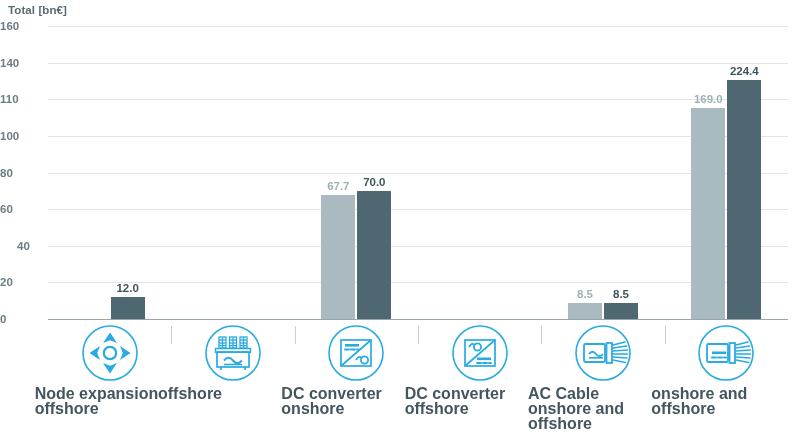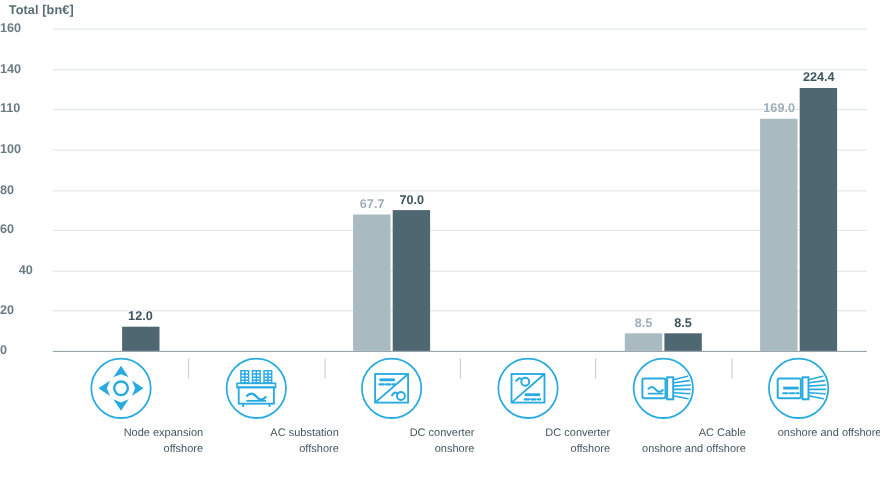--- a/index.html
+++ b/index.html
@@ -128,23 +128,23 @@
     position: absolute;
     left: 48px;
     top: 386px;
     width: 740px;
     height: 50px;
   }
   .cat {
     position: absolute;
     top: 0;
     width: 150px;
-    text-align: right;
-    font-size: 10px;
-    font-weight: 400;
+    text-align: left;
+    font-size: 16px;
+    font-weight: 700;
     line-height: 15px;
     color: #44555e;
   }
 </style>
 </head>
 <body>
 
 <div id="chart-root">
 
   <div class="axis-title">Total [bn€]</div>
@@ -315,21 +315,20 @@
     </svg>
       </div>
     </div>
 
   <div class="cat-row" id="cat-row">
       <div class="cat" style="left: -13.3333px;">
         <div>Node expansion</div>
         <div>offshore</div>
       </div>
       <div class="cat" style="left: 110px;">
-        <div>AC substation</div>
         <div>offshore</div>
       </div>
       <div class="cat" style="left: 233.333px;">
         <div>DC converter</div>
         <div>onshore</div>
       </div>
       <div class="cat" style="left: 356.667px;">
         <div>DC converter</div>
         <div>offshore</div>
       </div>

